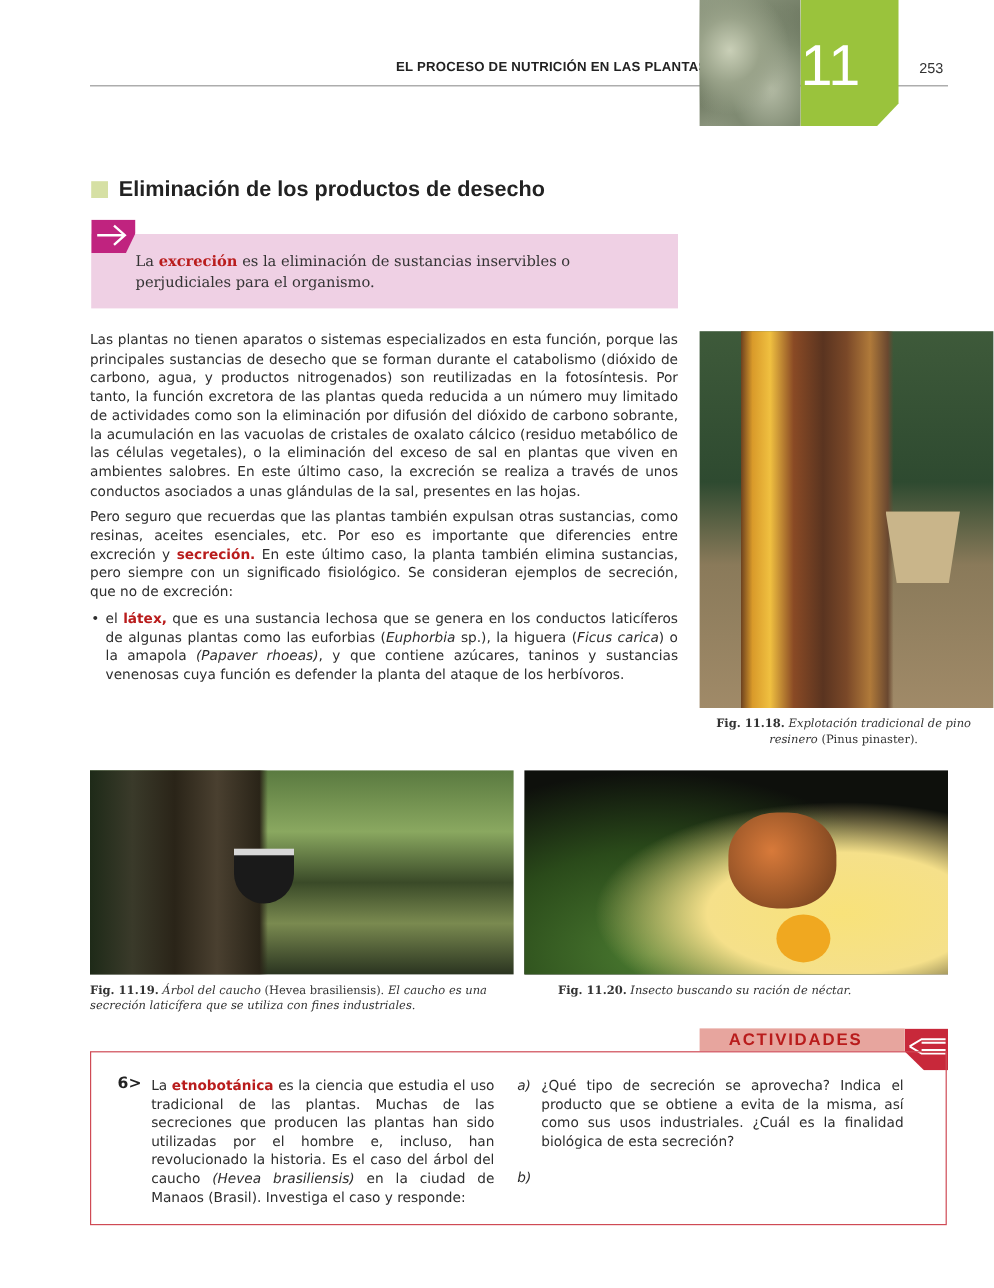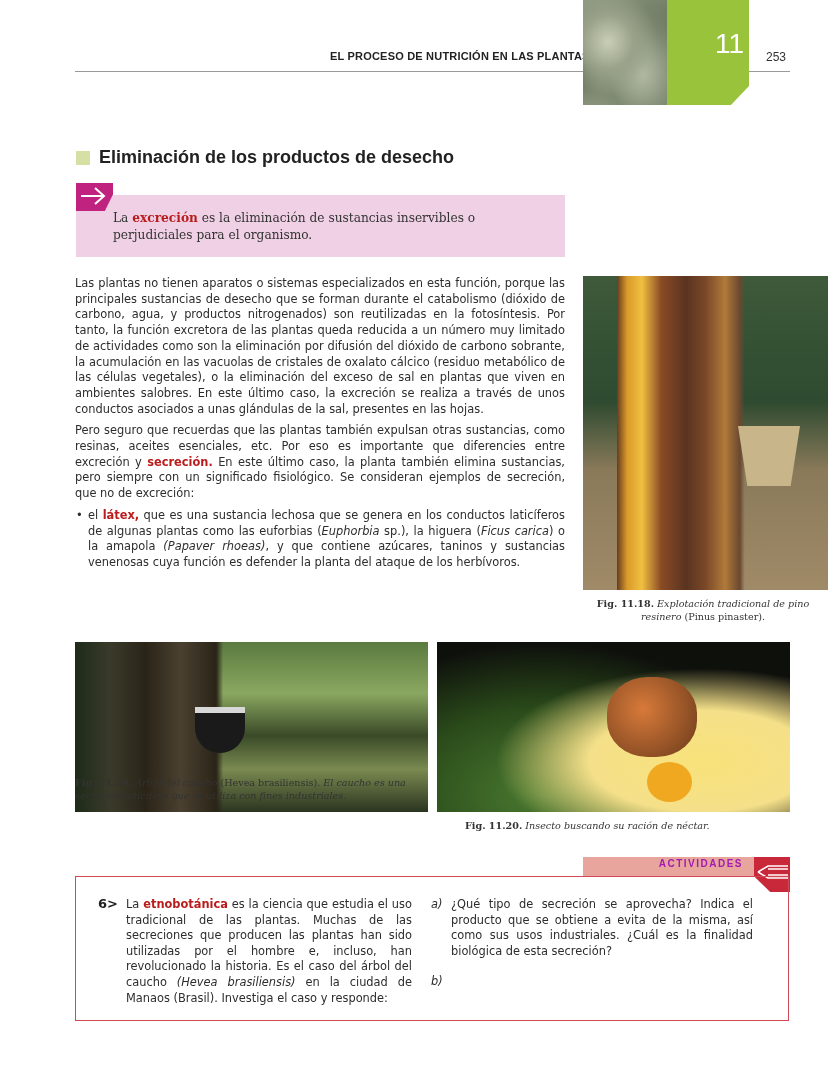--- a/index.html
+++ b/index.html
@@ -6,21 +6,21 @@
   body{width:828px;height:1073px;position:relative;overflow:hidden;font-family:"DejaVu Sans",sans-serif;color:#2a2a2a;}
   .abs{position:absolute;}
   
   .run-head{left:330px;top:50px;font-family:"Liberation Sans",sans-serif;font-weight:bold;font-size:11px;letter-spacing:0.2px;color:#222;}
   .head-rule{left:75px;top:71px;width:715px;height:1px;background:#9a9a9a;}
   .thumb{left:583px;top:0;width:84px;height:105px;background:
      radial-gradient(ellipse at 30% 40%,#c9cfb7 0,#9aa38a 30%,transparent 60%),
      radial-gradient(ellipse at 70% 70%,#b5bca6 0,#7f8a72 40%,transparent 70%),
      linear-gradient(160deg,#8e9880,#5f6a53 50%,#aab29a);}
   .chap-tab{left:667px;top:0;width:82px;height:105px;background:#9ac33c;clip-path:polygon(0 0,100% 0,100% 82%,78% 100%,0 100%);}
-  .chap-num{left:667px;top:28px;width:77px;text-align:right;font-family:"Liberation Sans",sans-serif;font-size:28px;color:#fff;}
+  .chap-num{left:667px;top:28px;width:77px;text-align:left;font-family:"Liberation Sans",sans-serif;font-size:48px;color:#fff;}
   .page-num{left:766px;top:50px;font-family:"Liberation Sans",sans-serif;font-size:12px;color:#333;}
   
   .sec-sq{left:76px;top:151px;width:14px;height:14px;background:#d6e0a4;}
   .sec-title{left:99px;top:147px;font-family:"Liberation Sans",sans-serif;font-weight:bold;font-size:18px;color:#222;}
   
   .def-box{left:76px;top:195px;width:489px;height:62px;background:#efd0e4;}
   .def-arrow{left:76px;top:183px;width:37px;height:28px;background:#c0237f;clip-path:polygon(0 0,100% 0,100% 40%,78% 100%,0 100%);}
   .def-arrow svg{position:absolute;left:4px;top:3px;}
   .def-text{left:113px;top:210px;width:445px;font-family:"DejaVu Serif",serif;font-size:12.2px;line-height:17px;color:#333;}
   
@@ -30,21 +30,21 @@
   .bullets li{position:relative;padding-left:13px;margin-top:6px;text-align:justify;}
   .bullets li::before{content:"•";position:absolute;left:1px;top:0;}
   b{font-weight:bold;color:#b91c1c;}
   
   .photo{overflow:hidden;}
   .cap{font-family:"DejaVu Serif",serif;font-size:9.6px;line-height:13px;color:#333;}
   .cap .fig{font-weight:bold;}
   .cap i{font-style:italic;}
   
   .act-bar{left:583px;top:857px;width:171px;height:19px;background:#e7a59e;}
-  .act-label{left:583px;top:858px;width:160px;text-align:right;font-family:"Liberation Sans",sans-serif;font-weight:bold;font-size:10px;letter-spacing:1.5px;color:#a21caf;}
+  .act-label{left:583px;top:858px;width:160px;text-align:center;font-family:"Liberation Sans",sans-serif;font-weight:bold;font-size:14px;letter-spacing:1.5px;color:#b91c1c;}
   .act-icon{left:754px;top:857px;width:36px;height:35px;background:#c8283a;clip-path:polygon(0 0,100% 0,100% 100%,45% 100%,0 55%);}
   .act-box{left:75px;top:876px;width:714px;height:145px;border:1.5px solid #cf4a55;box-sizing:border-box;}
   .act-num{left:98px;top:896px;font-weight:bold;font-size:13px;color:#222;}
   .act-col{font-size:11.4px;line-height:15.6px;text-align:justify;color:#2d2d2d;}
   .q{position:relative;padding-left:20px;}
   .q .ql{position:absolute;left:0;top:0;font-style:italic;}
 </style>
 </head>
 <body>
 
@@ -79,21 +79,21 @@
   linear-gradient(180deg,#3e5a3a 0,#2e4a30 40%,#8a7a5a 62%,#a08a68 100%);">
   <div style="position:absolute;left:155px;top:150px;width:62px;height:60px;background:#c9b58a;clip-path:polygon(0 0,100% 0,85% 100%,15% 100%);"></div>
 </div>
 <div class="abs cap" style="left:583px;top:597px;width:240px;text-align:center;"><span class="fig">Fig. 11.18.</span> <i>Explotación tradicional de pino resinero</i><span> (Pinus pinaster).</span></div>
 
 <div class="abs photo" style="left:75px;top:642px;width:353px;height:170px;background:
   linear-gradient(90deg,#1e2a18 0,#3a3a2a 10%,#2a2418 20%,#4a4030 30%,#2a2418 40%,transparent 42%),
   linear-gradient(180deg,#5a7a40 0,#8aa860 30%,#3a4a28 55%,#7a8a50 75%,#2a3420 100%);">
   <div style="position:absolute;left:120px;top:65px;width:50px;height:40px;border-radius:0 0 25px 25px;background:#1a1a1a;border-top:6px solid #d8d8d8;"></div>
 </div>
-<div class="abs cap" style="left:75px;top:776px;width:355px;"><span class="fig">Fig. 11.19.</span> <i>Árbol del caucho</i><span> (Hevea brasiliensis). </span><i>El caucho es una secreción laticífera que se utiliza con fines industriales.</i></div>
+<div class="abs cap" style="left:75px;top:819px;width:355px;"><span class="fig">Fig. 11.19.</span> <i>Árbol del caucho</i><span> (Hevea brasiliensis). </span><i>El caucho es una secreción laticífera que se utiliza con fines industriales.</i></div>
 
 <div class="abs photo" style="left:437px;top:642px;width:353px;height:170px;background:
   radial-gradient(ellipse at 75% 70%,#f8e27a 0,#f5e08a 30%,transparent 55%),
   radial-gradient(ellipse at 30% 90%,#4a7a30 0,#2a4a1a 40%,transparent 70%),
   #0e100c;">
   <div style="position:absolute;left:170px;top:35px;width:90px;height:80px;border-radius:45%;background:radial-gradient(circle at 40% 40%,#d87a3a,#6a3a1a);"></div>
   <div style="position:absolute;left:210px;top:120px;width:45px;height:40px;border-radius:50%;background:#f0a820;"></div>
 </div>
 <div class="abs cap" style="left:437px;top:819px;width:355px;margin-left:28px;"><span class="fig">Fig. 11.20.</span> <i>Insecto buscando su ración de néctar.</i></div>
 

